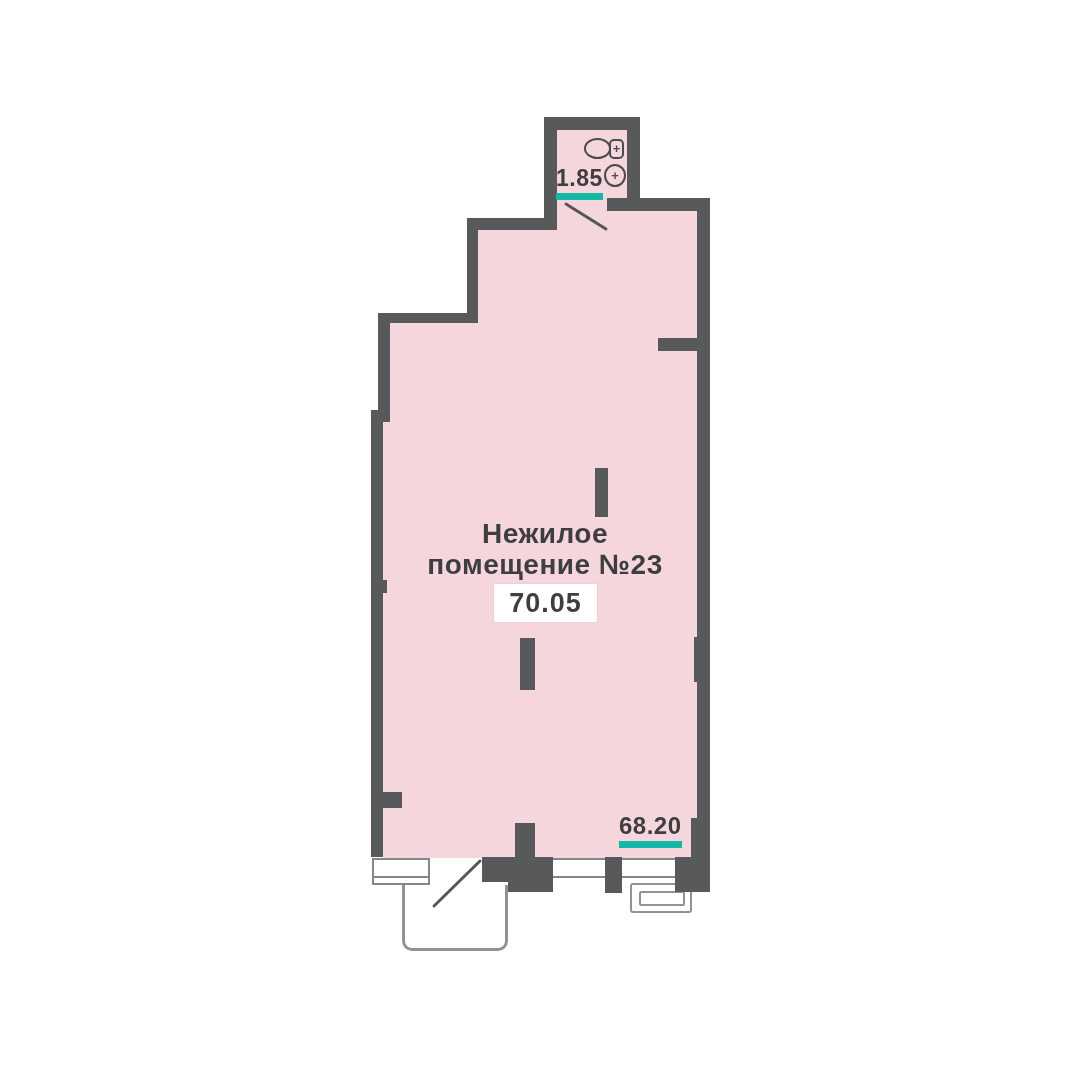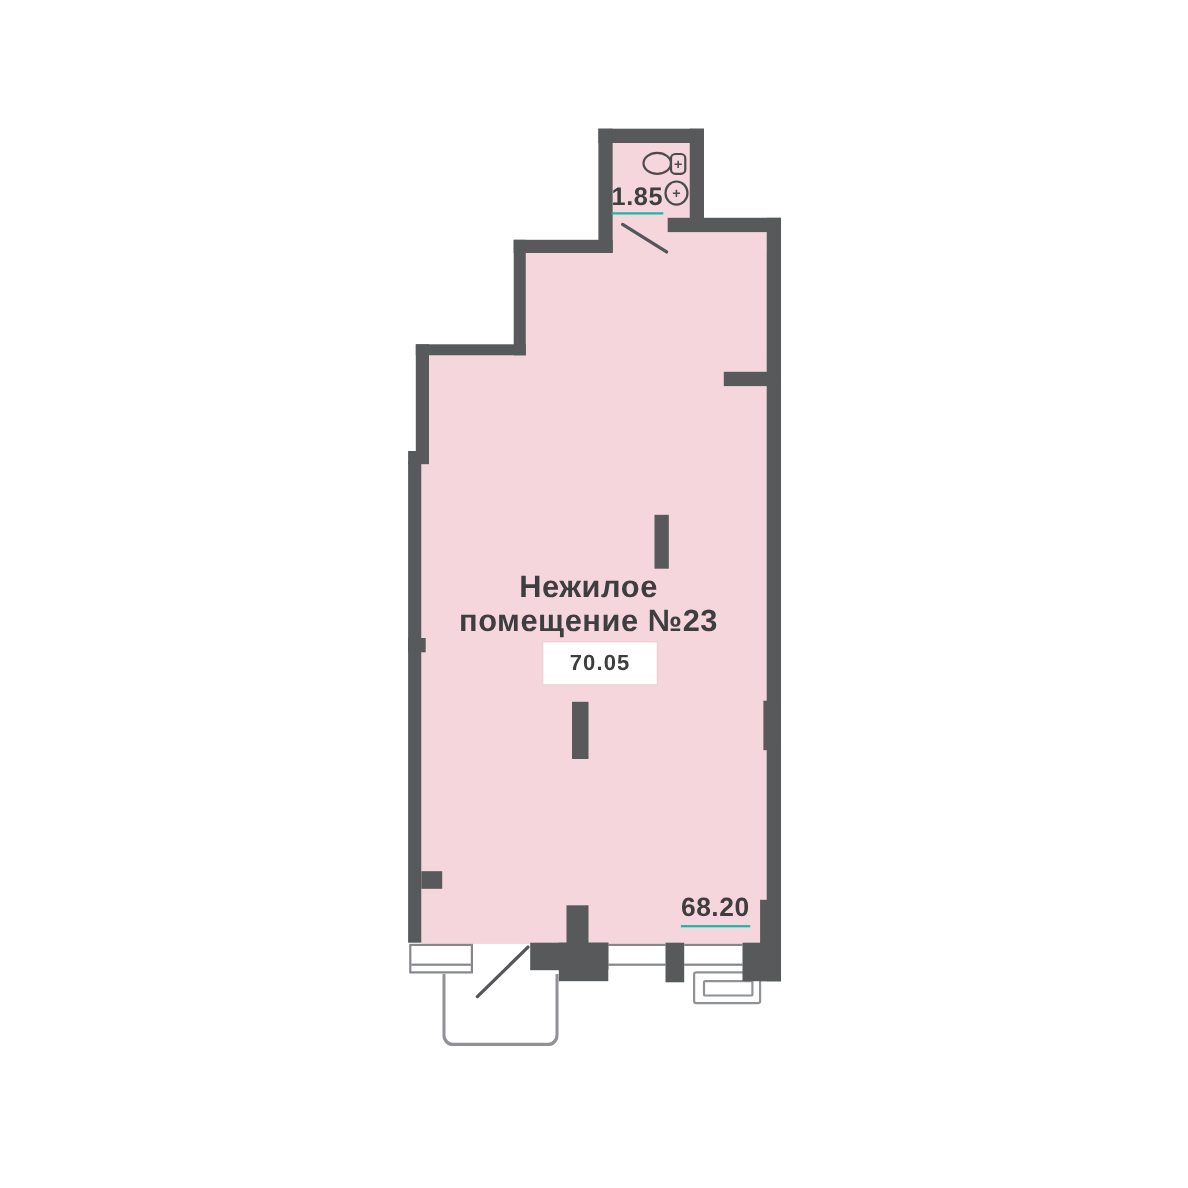--- a/index.html
+++ b/index.html
@@ -7,22 +7,22 @@
   .canvas{position:relative;width:1080px;height:1080px;background:#ffffff;overflow:hidden;}
   .abs{position:absolute;}
   .fill{background:#f5d6dc;}
   .wall{background:#58595b;position:absolute;}
   .win{position:absolute;background:#ffffff;border:2px solid #85878a;box-sizing:border-box;}
   .band{position:absolute;background:#ffffff;border-top:2px solid #85878a;border-bottom:2px solid #85878a;box-sizing:border-box;}
   .thin-outline{position:absolute;box-sizing:border-box;border:2px solid #909295;background:transparent;}
   .porch{position:absolute;box-sizing:border-box;border:3px solid #909295;border-top:none;border-radius:0 0 10px 10px;background:transparent;}
   .lbl{position:absolute;color:#3e3e40;font-weight:700;}
   .room-name{width:300px;text-align:center;font-size:28px;line-height:31px;letter-spacing:.5px;}
-  .area-box{background:#ffffff;width:103px;height:38px;display:flex;align-items:center;justify-content:center;font-size:20px;letter-spacing:1px;box-shadow:0 0 0 1px rgba(0,0,0,0.03);}
-  .dim{font-size:24px;letter-spacing:.5px;border-bottom:2px solid #14b8a6;padding-bottom:1px;}
+  .area-box{background:#ffffff;width:103px;height:38px;display:flex;align-items:center;justify-content:center;font-size:27px;letter-spacing:1px;box-shadow:0 0 0 1px rgba(0,0,0,0.03);}
+  .dim{font-size:24px;letter-spacing:.5px;border-bottom:7px solid #14b8a6;padding-bottom:1px;}
   .fixture{position:absolute;box-sizing:border-box;border:2px solid #4a4b4d;background:transparent;color:#4a4b4d;}
   .fixture .plus{position:absolute;top:50%;left:50%;transform:translate(-50%,-52%);font-size:13px;font-weight:700;line-height:1;}
   svg.overlay{position:absolute;left:0;top:0;pointer-events:none;}
 </style>
 </head>
 <body>
 
 <div class="canvas">
 
   <div class="abs fill" style="left:557px;top:130px;width:70px;height:80px;"></div>
@@ -73,21 +73,21 @@
   <div class="fixture" style="left:584px;top:138px;width:27px;height:21px;border-radius:50% 50% 50% 50%;"></div>
   <div class="fixture" style="left:609px;top:139px;width:15px;height:20px;border-radius:5px;">
     <span class="plus">+</span>
   </div>
   <div class="fixture" style="left:604px;top:164px;width:22px;height:23px;border-radius:50%;">
     <span class="plus">+</span>
   </div>
 
   <div class="lbl dim" style="left:556px;top:165px;font-size:23px;">1.85</div>
 
-  <div class="lbl room-name" style="left:385px;top:518px;">
+  <div class="lbl room-name" style="left:395px;top:518px;">
     <div>Нежилое</div>
     <div>помещение №23</div>
   </div>
 
   <div class="lbl area-box" style="left:494px;top:584px;">
     <span>70.05</span>
   </div>
 
   <div class="lbl dim" style="left:619px;top:812px;font-size:24px;">68.20</div>
 

